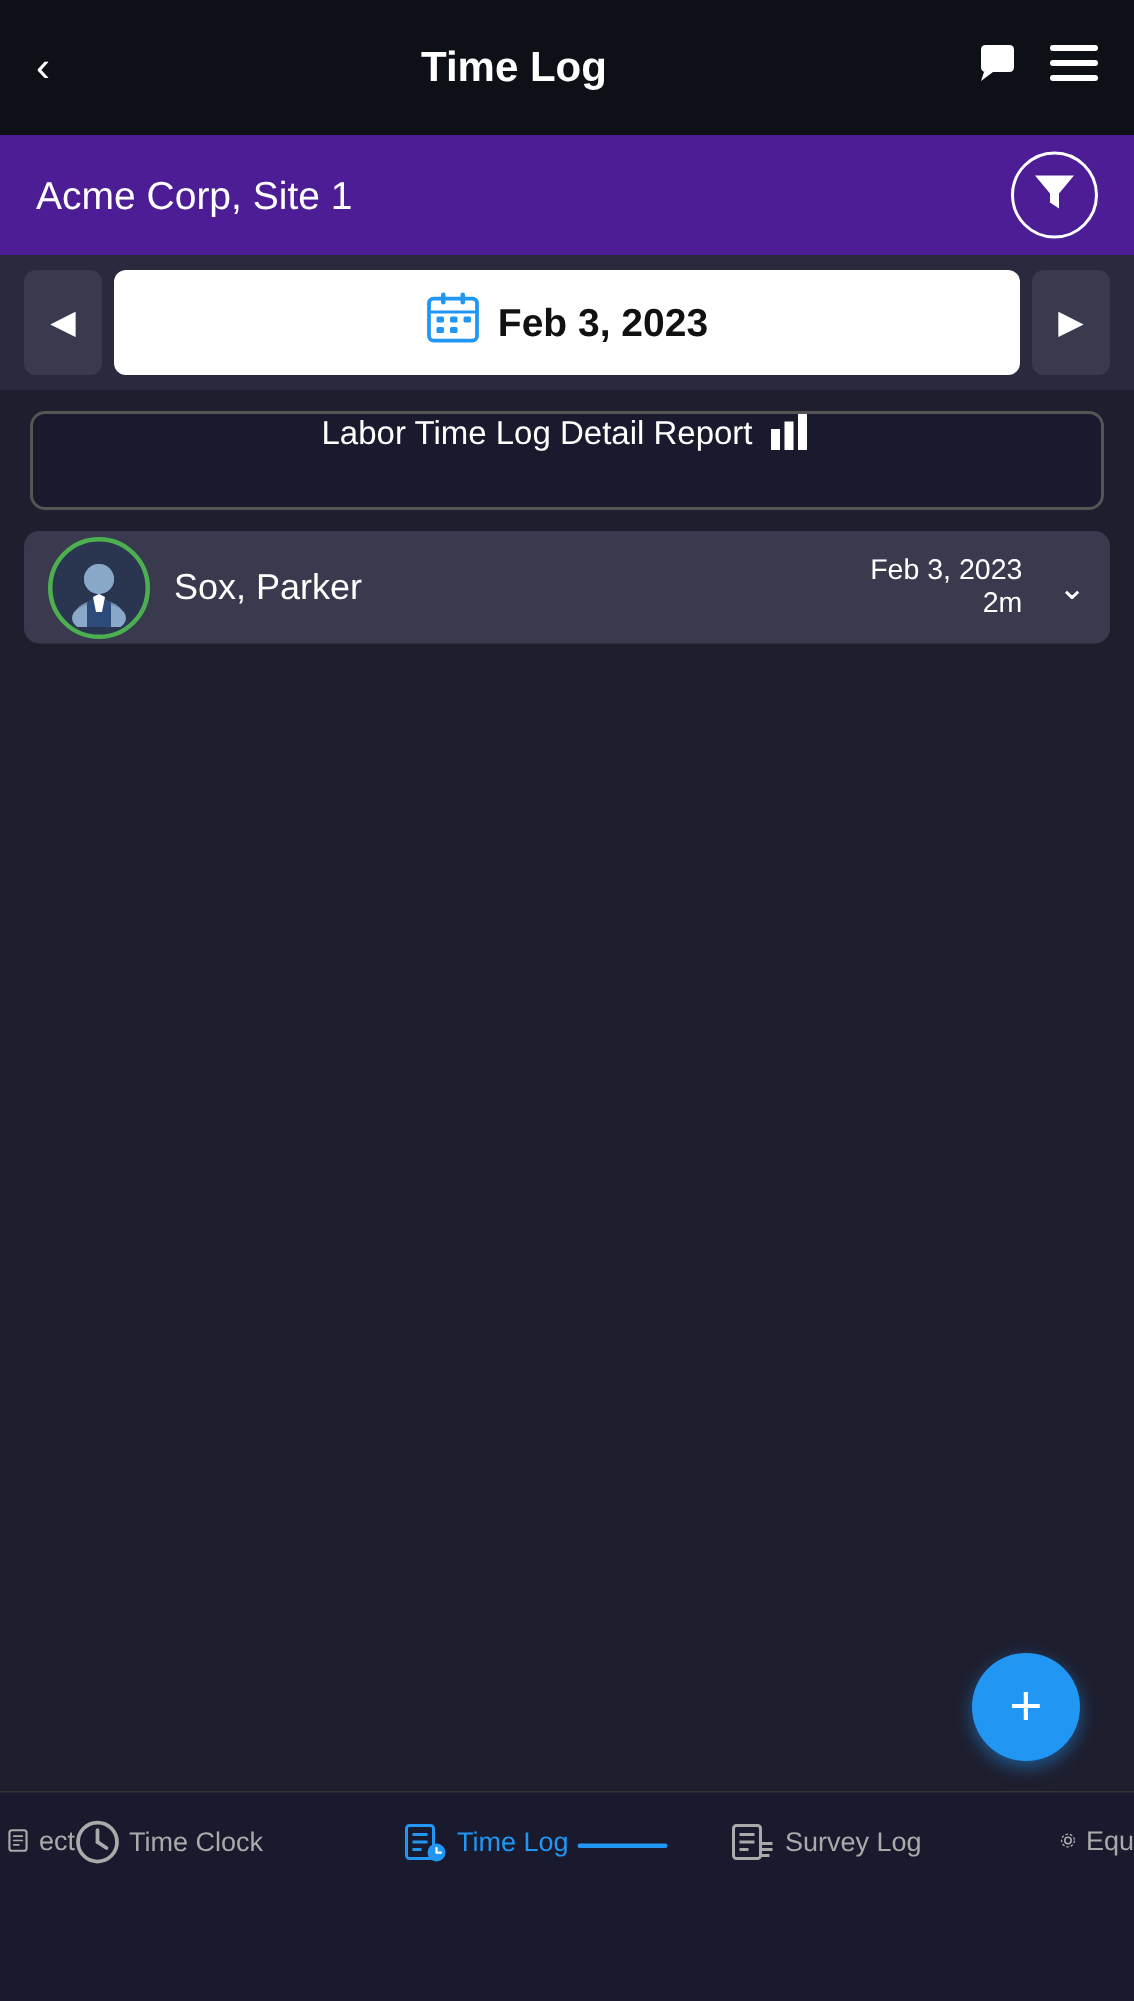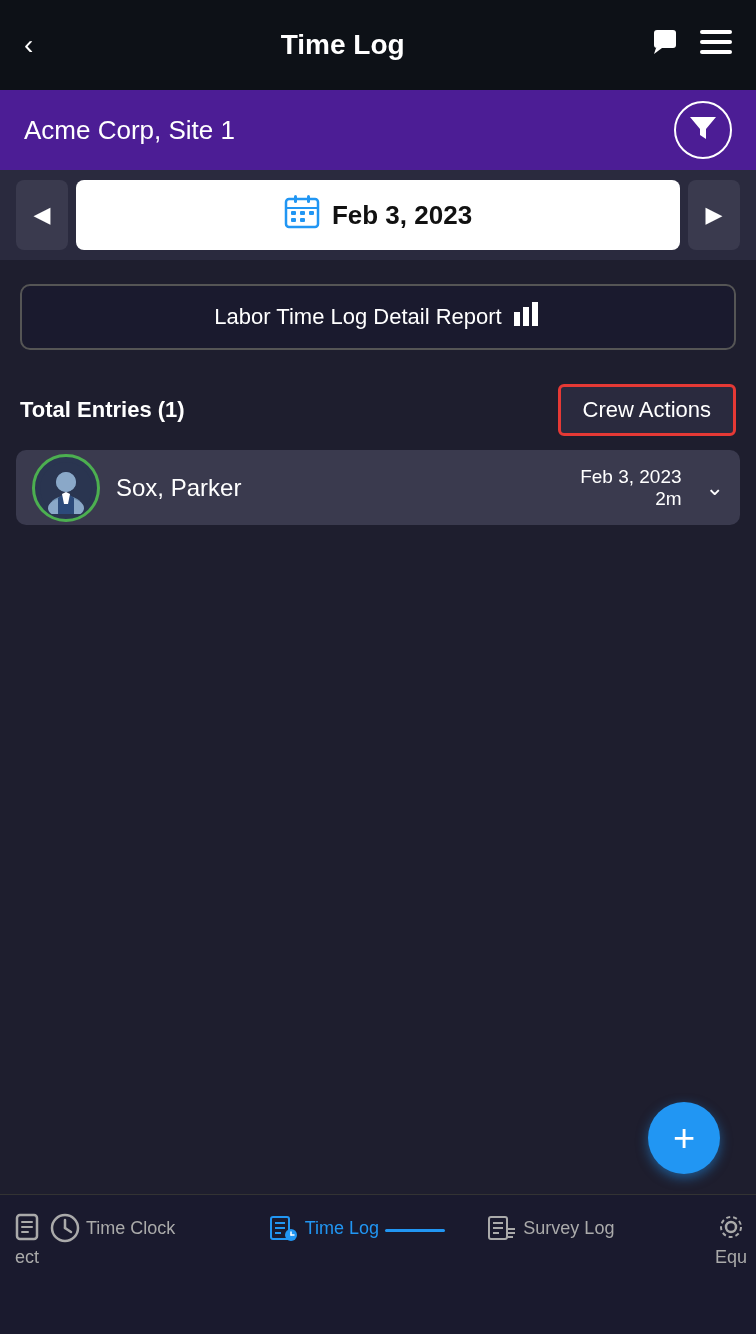--- a/index.html
+++ b/index.html
@@ -111,24 +111,23 @@
       font-size: 26px;
       font-weight: 700;
       color: #111;
     }
 
     
     .report-btn {
       background: #1a1a2e;
       border: 2px solid #555;
       border-radius: 10px;
-      margin: 24px 20px;
+      margin: 14px 20px;
       height: 66px;
       display: flex;
-      align-items: center;
       justify-content: center;
       gap: 12px;
       cursor: pointer;
     }
     .report-label {
       color: white;
       font-size: 22px;
     }
     .bar-chart-icon {
       color: white;
@@ -269,21 +268,20 @@
     .nav-active-bar {
       width: 60px;
       height: 3px;
       background: #2196f3;
       border-radius: 2px;
       margin-top: 4px;
     }
     .nav-item-partial {
       width: 60px;
       display: flex;
-      flex-direction: column;
       align-items: center;
       gap: 6px;
       cursor: pointer;
       padding-top: 4px;
       overflow: hidden;
     }
     .partial-label {
       font-size: 18px;
       color: #aaa;
       white-space: nowrap;
@@ -364,26 +362,20 @@
     <span class="report-label">Labor Time Log Detail Report</span>
     <span class="bar-chart-icon">
       <svg width="28" height="24" viewBox="0 0 28 24" fill="white">
         <rect x="0" y="10" width="6" height="14" fill="white"></rect>
         <rect x="9" y="5" width="6" height="19" fill="white"></rect>
         <rect x="18" y="0" width="6" height="24" fill="white"></rect>
       </svg>
     </span>
   </div>
 
-  <div class="entries-row">
-    <span class="entries-label">Total Entries (1)</span>
-    <button class="crew-actions-btn">
-      <span class="crew-actions-label">Crew Actions</span>
-    </button>
-  </div>
 
   <div class="entry-row">
     <div class="avatar-wrap">
       <svg class="avatar-svg" viewBox="0 0 52 52" xmlns="http://www.w3.org/2000/svg">
         <circle cx="26" cy="26" r="26" fill="#2a3550"></circle>
         <circle cx="26" cy="20" r="10" fill="#7090b0"></circle>
         <ellipse cx="26" cy="44" rx="16" ry="10" fill="#7090b0"></ellipse>
         <circle cx="26" cy="20" r="10" fill="#8aa8c8"></circle>
         <ellipse cx="26" cy="46" rx="18" ry="10" fill="#8aa8c8"></ellipse>
 

